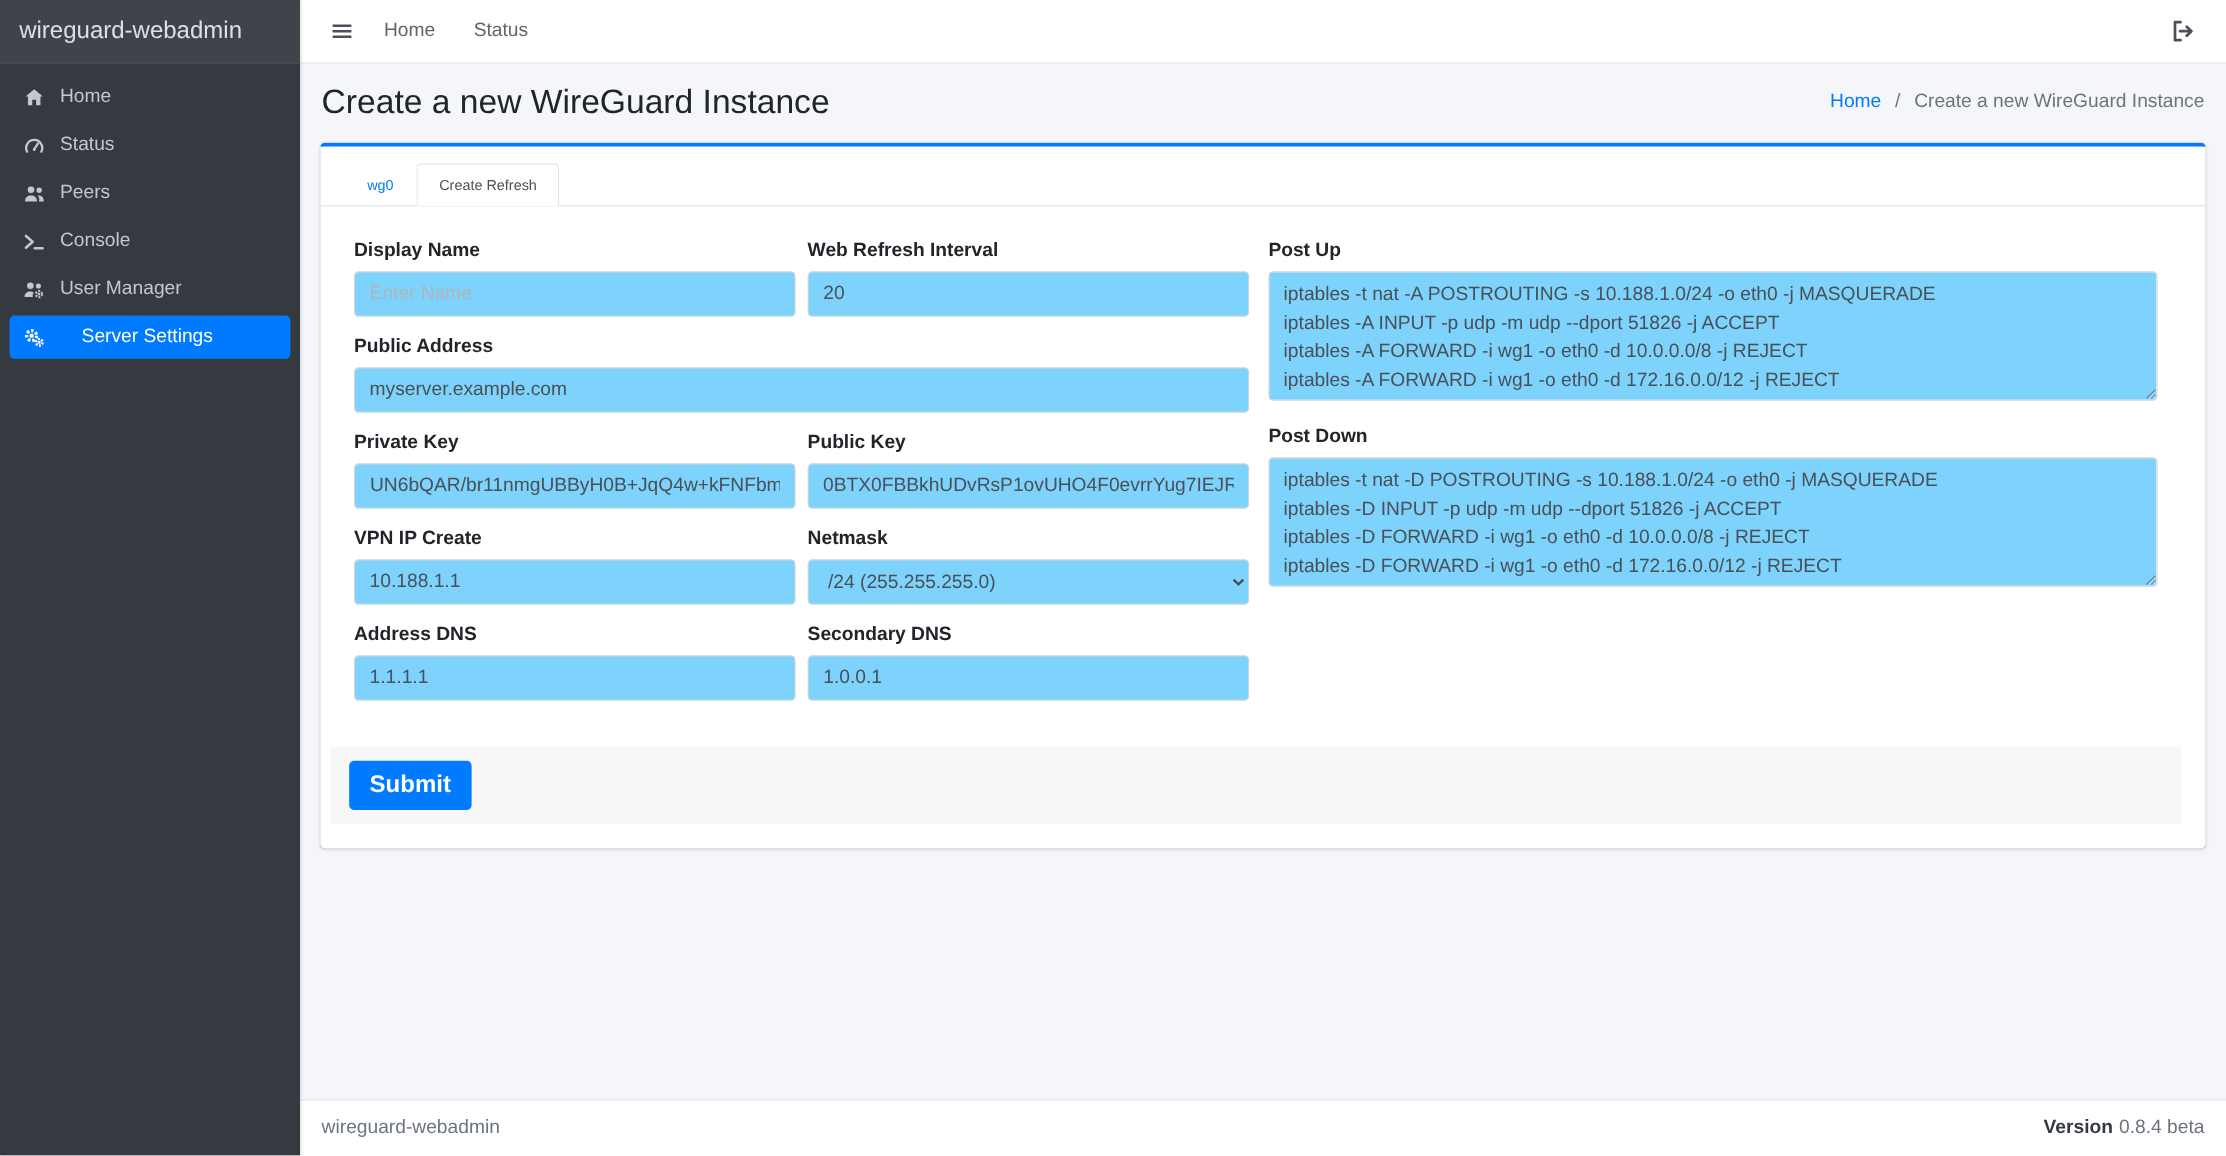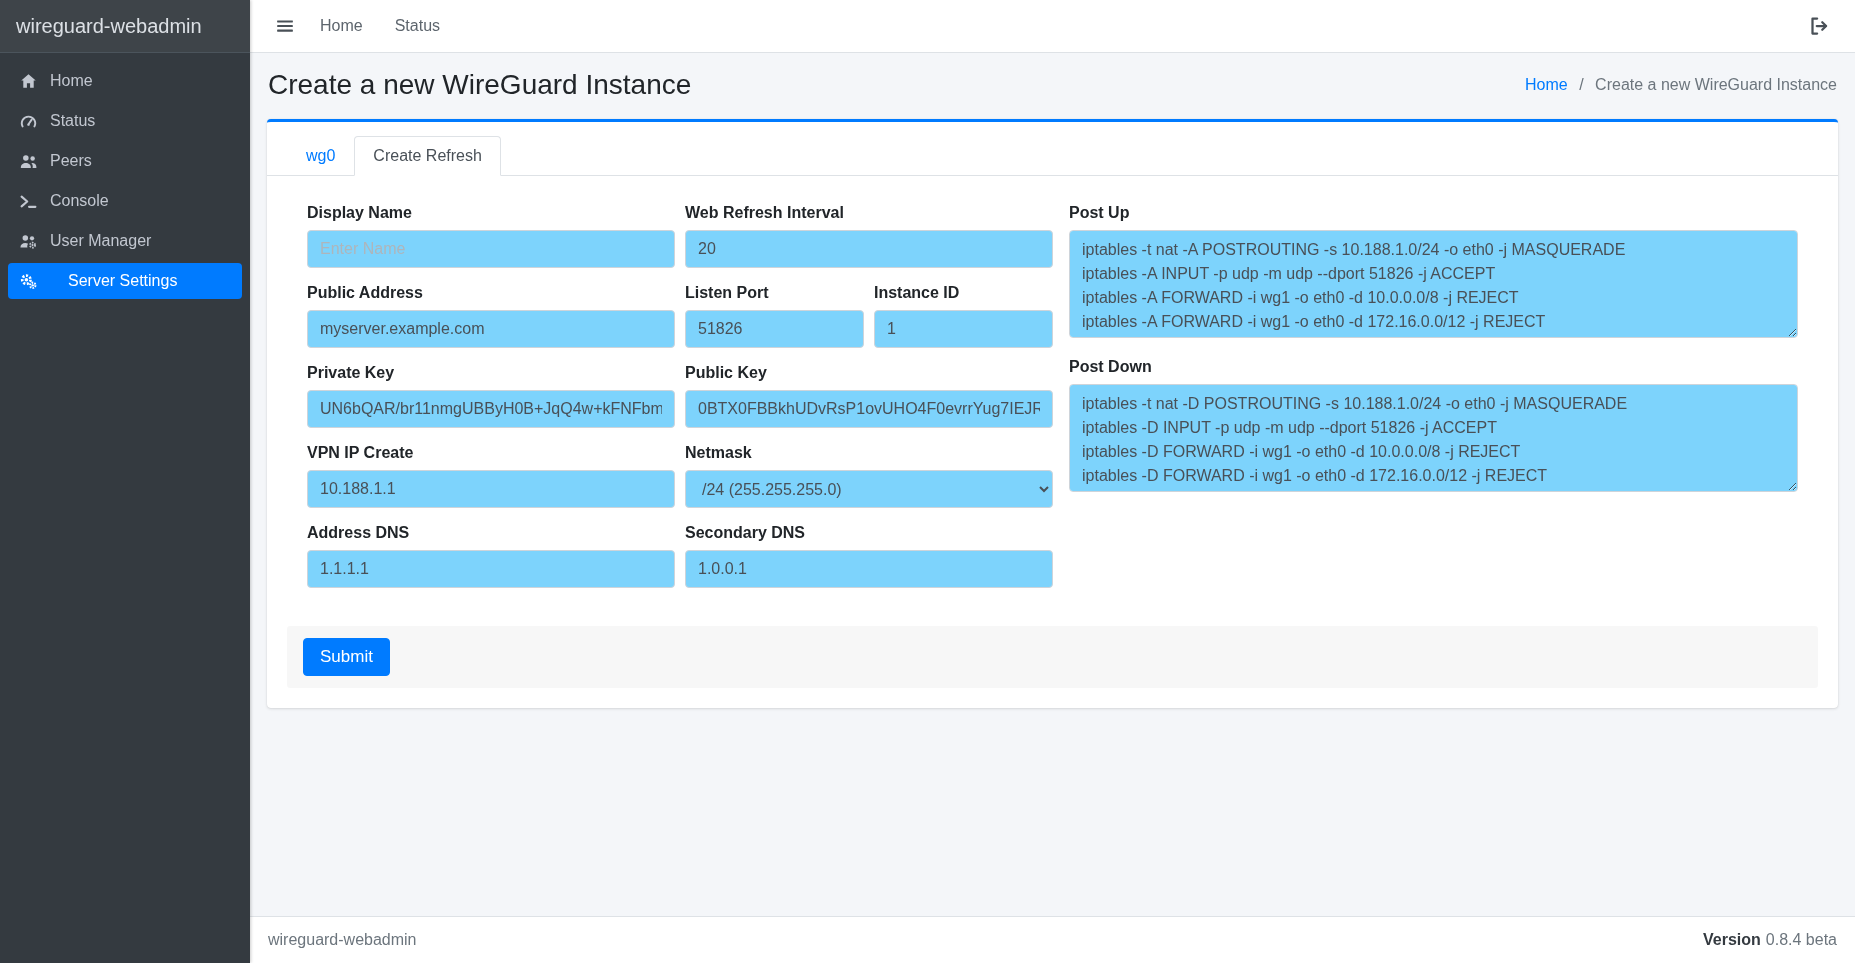--- a/index.html
+++ b/index.html
@@ -69,28 +69,28 @@
     border-top: 3px solid #007bff;
     box-shadow: 0 0 1px rgba(0,0,0,.125), 0 1px 3px rgba(0,0,0,.12);
   }
   .tab-bar {
     display: flex; padding: 14px 20px 0 20px;
     border-bottom: 1px solid #dee2e6;
   }
   .tab {
     padding: 10px 18px; margin-bottom: -1px; cursor: pointer;
     border: 1px solid transparent; border-radius: 4px 4px 0 0;
-    color: #007bff; font-size: 16px;
+    color: #007bff; font-size: 12px;
   }
   .tab.active {
     color: #495057; background: #fff;
     border-color: #dee2e6 #dee2e6 #fff #dee2e6;
   }
 
-  .card-body { padding: 4px 20px 20px 20px; }
+  .card-body { padding: 4px 20px 20px 8px; }
   .form-area { display: flex; gap: 16px; padding: 24px 20px 20px 20px; }
   .left-cols { width: 746px; flex-shrink: 0; }
   .frow { display: flex; gap: 10px; }
   .form-group { flex: 1; margin-bottom: 16px; min-width: 0; }
   .split { flex: 1; display: flex; gap: 10px; min-width: 0; }
   .split .form-group { flex: 1; }
   .right-col { flex: 1; min-width: 0; }
 
   label { display: block; font-weight: 700; font-size: 16px; margin-bottom: 8px; color: #212529; }
   .form-control, select.form-control {
@@ -107,22 +107,22 @@
   textarea.form-control::-webkit-scrollbar { width: 15px; }
   textarea.form-control::-webkit-scrollbar-track { background: #f1f1f1; }
   textarea.form-control::-webkit-scrollbar-thumb { background: #c1c1c1; border: 3px solid #f1f1f1; border-radius: 7px; }
 
   .submit-footer {
     background: rgba(0,0,0,.03); border-radius: 3px;
     padding: 12px 16px; margin-top: 2px;
   }
   .btn-primary {
     background: #007bff; color: #fff; border: 1px solid #007bff;
-    border-radius: 4px; padding: 8px 16px; font-size: 17px;
-    font-family: inherit; cursor: pointer;
+    border-radius: 4px; padding: 8px 16px; font-size: 20px;
+    font-family: inherit; cursor: pointer; font-weight: bold;
   }
 
   
   .page-footer {
     flex-shrink: 0; background: #fff; border-top: 1px solid #dee2e6;
     padding: 14px 18px; display: flex; justify-content: space-between;
     color: #6c757d; font-size: 16px;
   }
   .version strong { color: #343a40; }
   .version .ver-val { margin-left: 5px; }
@@ -255,30 +255,20 @@
                   <label>Web Refresh Interval</label>
                   <input class="form-control" type="text" value="20" style="">
                 </div>
               </div>
 
               <div class="frow">
                 <div class="form-group">
                   <label>Public Address</label>
                   <input class="form-control" type="text" value="myserver.example.com" style="">
                 </div>
-                <div class="split">
-                  <div class="form-group">
-                    <label>Listen Port</label>
-                    <input class="form-control" type="text" value="51826" style="">
-                  </div>
-                  <div class="form-group">
-                    <label>Instance ID</label>
-                    <input class="form-control" type="text" value="1" style="">
-                  </div>
-                </div>
               </div>
 
               <div class="frow">
                 <div class="form-group">
                   <label>Private Key</label>
                   <input class="form-control" type="text" value="UN6bQAR/br11nmgUBByH0B+JqQ4w+kFNFbmC8R" style="">
                 </div>
                 <div class="form-group">
                   <label>Public Key</label>
                   <input class="form-control" type="text" value="0BTX0FBBkhUDvRsP1ovUHO4F0evrrYug7IEJRyA3sr" style="">

